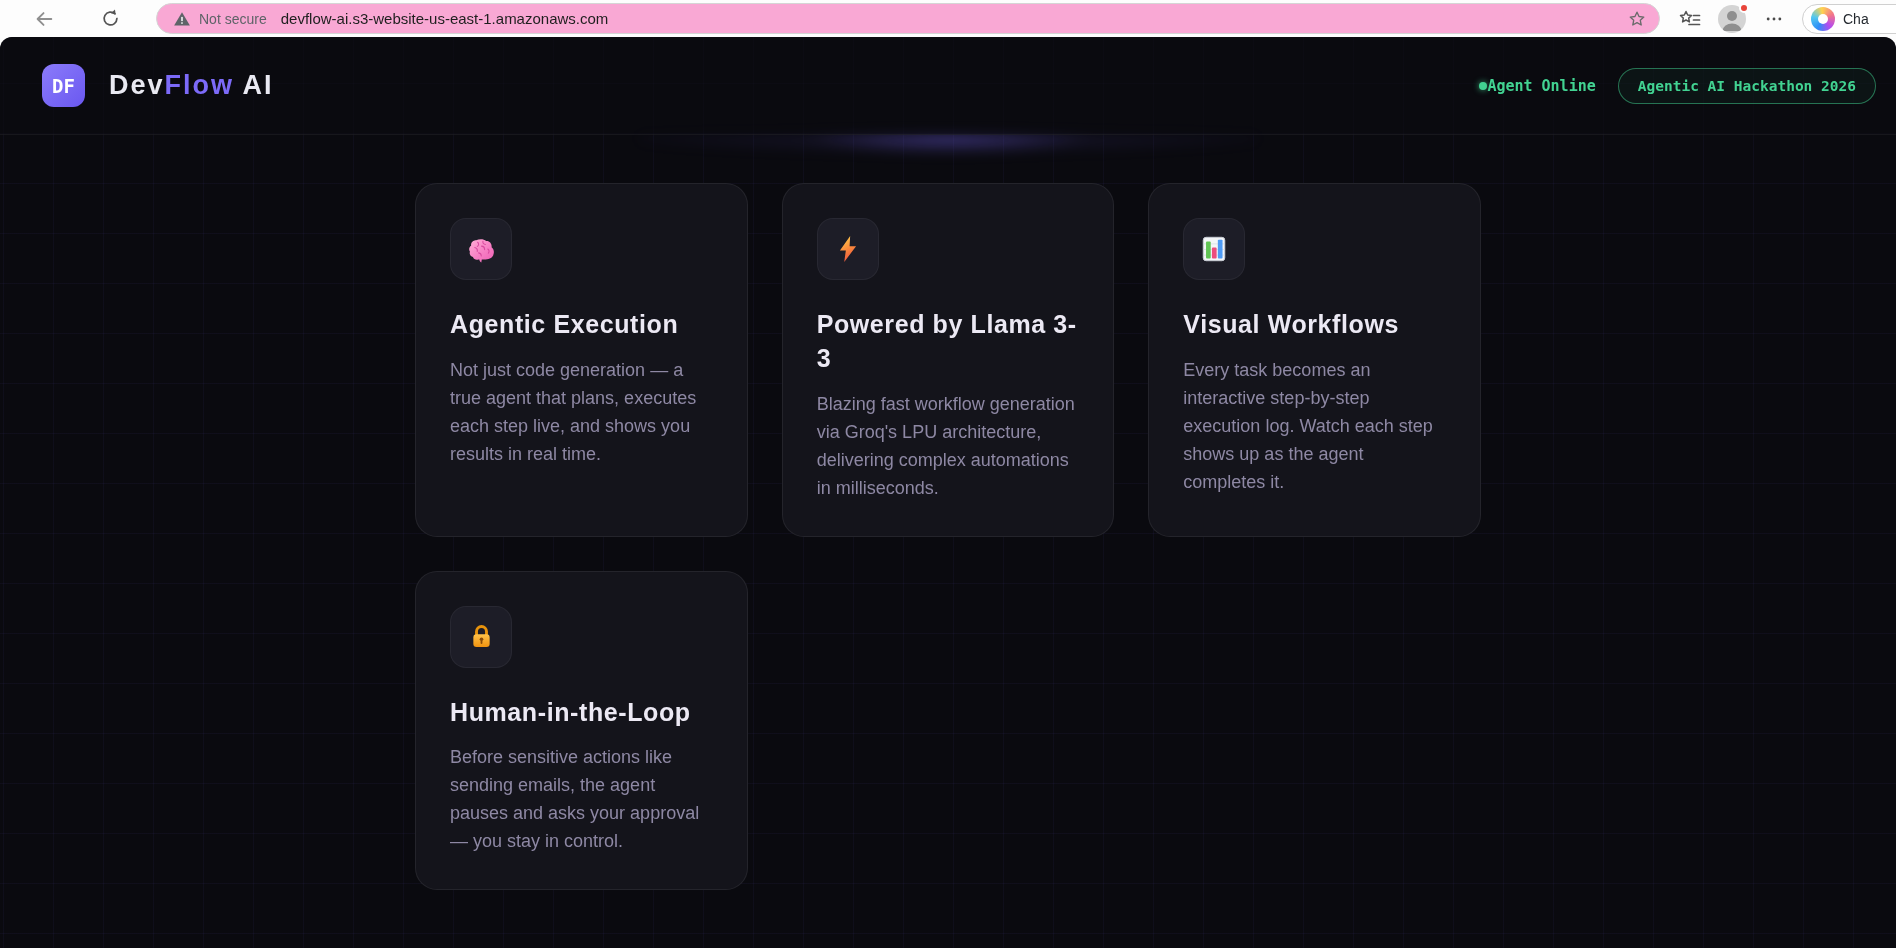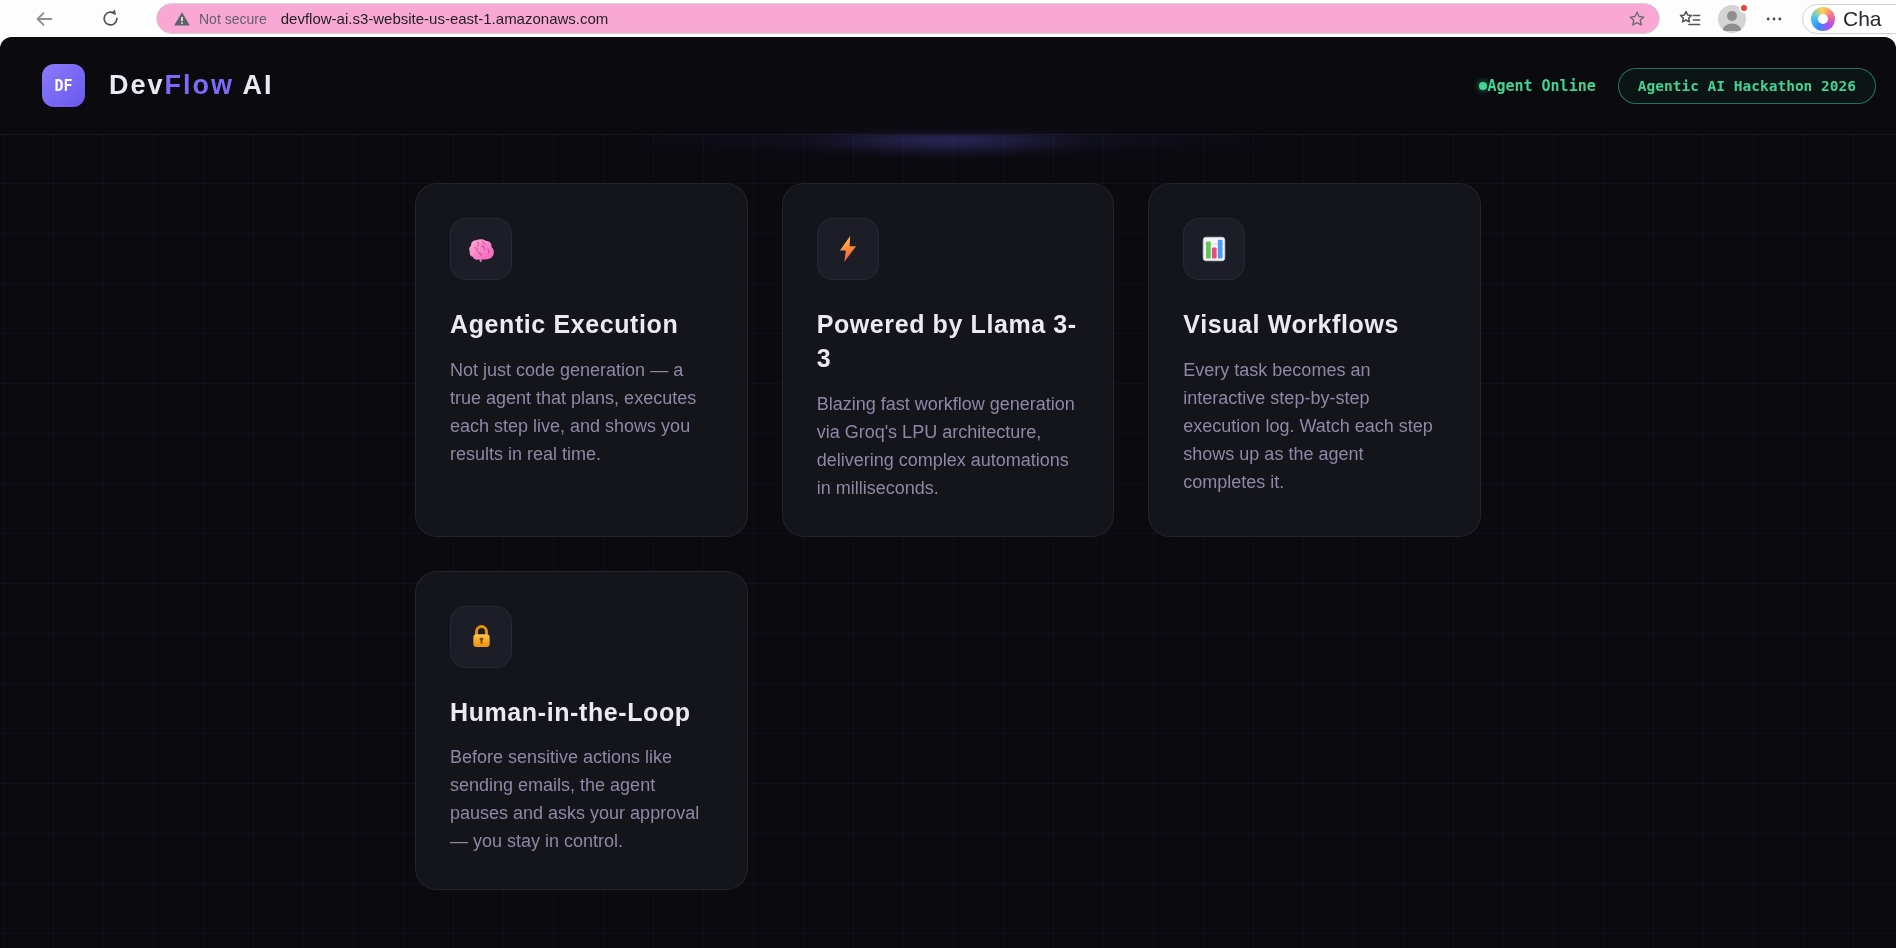--- a/index.html
+++ b/index.html
@@ -19,37 +19,37 @@
   .addr-star { flex:0 0 auto; display:flex; margin-left:8px; }
   .chrome-right { display:flex; align-items:center; gap:14px; flex:0 0 auto; margin-right:0; }
   .avatar-wrap { position:relative; width:28px; height:28px; }
   .avatar { width:28px; height:28px; border-radius:50%; background:#d4d4d4; overflow:hidden; display:flex; align-items:flex-end; justify-content:center; }
   .red-dot { position:absolute; top:-2px; right:-3px; width:10px; height:10px; border-radius:50%; background:#e8443a; border:2px solid #fdfdfd; }
   .copilot-btn { display:flex; align-items:center; gap:8px; height:30px; padding:0 14px 0 8px; border:1px solid #d0d0d0;
                  border-radius:16px; background:#ffffff; margin-right:-34px; width:128px; overflow:hidden; cursor:pointer; }
   .copilot-logo { width:24px; height:24px; border-radius:50%; flex:0 0 auto; position:relative;
                   background:conic-gradient(from 210deg, #2e8ef7, #52c8ef, #ffd34e, #f2748c, #b44bf0, #2e8ef7); }
   .copilot-logo::after { content:""; position:absolute; left:7px; top:7px; width:10px; height:10px; border-radius:50%; background:#ffffff; }
-  .copilot-label { font-size:21px; color:#24292f; white-space:nowrap; }
+  .copilot-label { font-size:14px; color:#24292f; white-space:nowrap; }
 
   
   .page { position:absolute; top:37px; left:0; right:0; bottom:0; background:#0a0a0f;
           border-radius:12px 12px 0 0; overflow:hidden; }
   .page::before { content:""; position:absolute; inset:0;
       background-image:
         linear-gradient(rgba(124,108,248,0.05) 1px, transparent 1px),
         linear-gradient(90deg, rgba(124,108,248,0.05) 1px, transparent 1px);
       background-size:50px 50px; background-position:3px 46px; pointer-events:none; }
 
   .site-header { position:relative; height:98px; display:flex; align-items:center; justify-content:space-between;
                  padding:0 20px 0 42px; border-bottom:1px solid rgba(255,255,255,0.055); z-index:2; background:rgba(10,10,15,0.6); }
   .brand { display:flex; align-items:center; gap:24px; }
   .brand-logo { width:43px; height:43px; border-radius:12px; background:linear-gradient(135deg,#8b7bfa,#6a58f0);
                 display:flex; align-items:center; justify-content:center;
-                font-family:"DejaVu Sans Mono", monospace; font-weight:bold; font-size:15px; color:#ffffff; }
+                font-family:"DejaVu Sans Mono", monospace; font-weight:bold; font-size:19px; color:#ffffff; }
   .brand-wordmark { font-size:27px; font-weight:bold; letter-spacing:2px; color:#e9e9f2; white-space:pre; }
   .brand-wordmark .flow { color:#7c6af8;text-align:right; }
   .header-right { display:flex; align-items:center; gap:22px; }
   .agent-status { display:flex; align-items:center; font-family:"DejaVu Sans Mono", monospace;
                   font-weight:bold; font-size:15px; color:#42d392; }
   .status-dot { width:8px; height:8px; border-radius:50%; background:#42d392; box-shadow:0 0 6px rgba(66,211,146,0.8); }
   .hackathon-badge { font-family:"DejaVu Sans Mono", monospace; font-weight:bold; font-size:14.5px; color:#42d392;
                      border:1px solid rgba(66,211,146,0.5); background:rgba(66,211,146,0.05);
                      border-radius:999px; padding:9px 19px; white-space:nowrap; }
 

